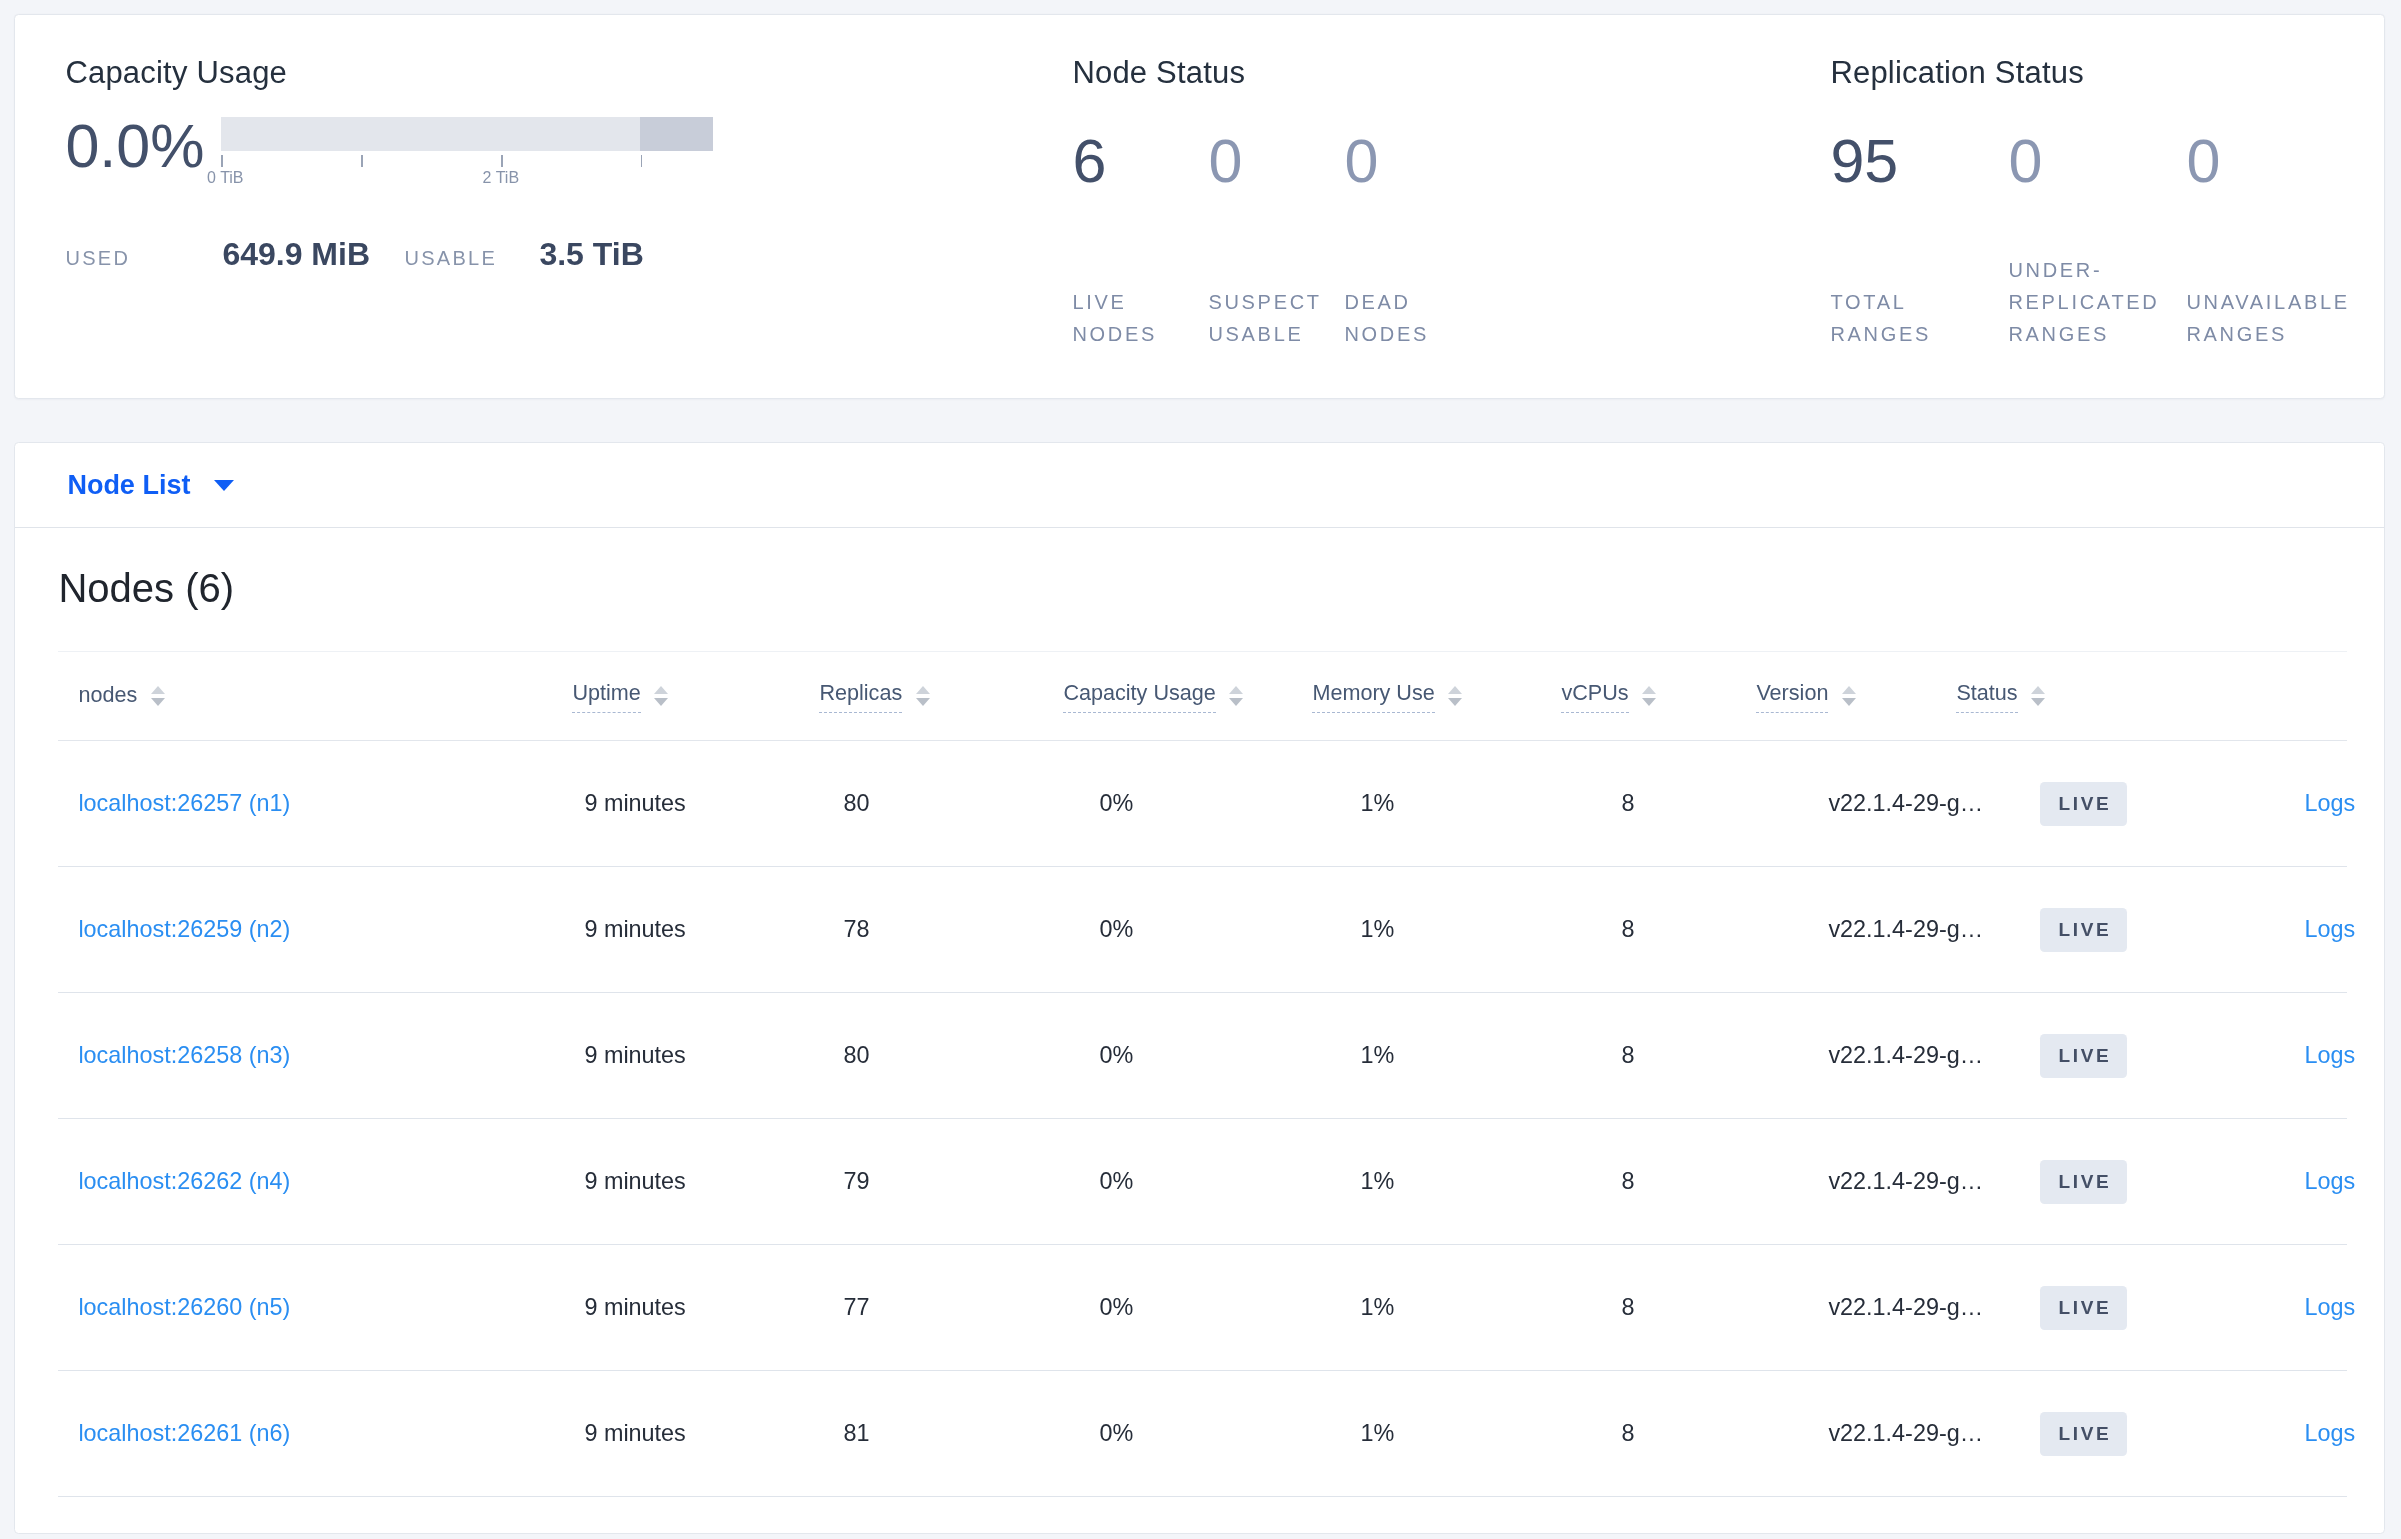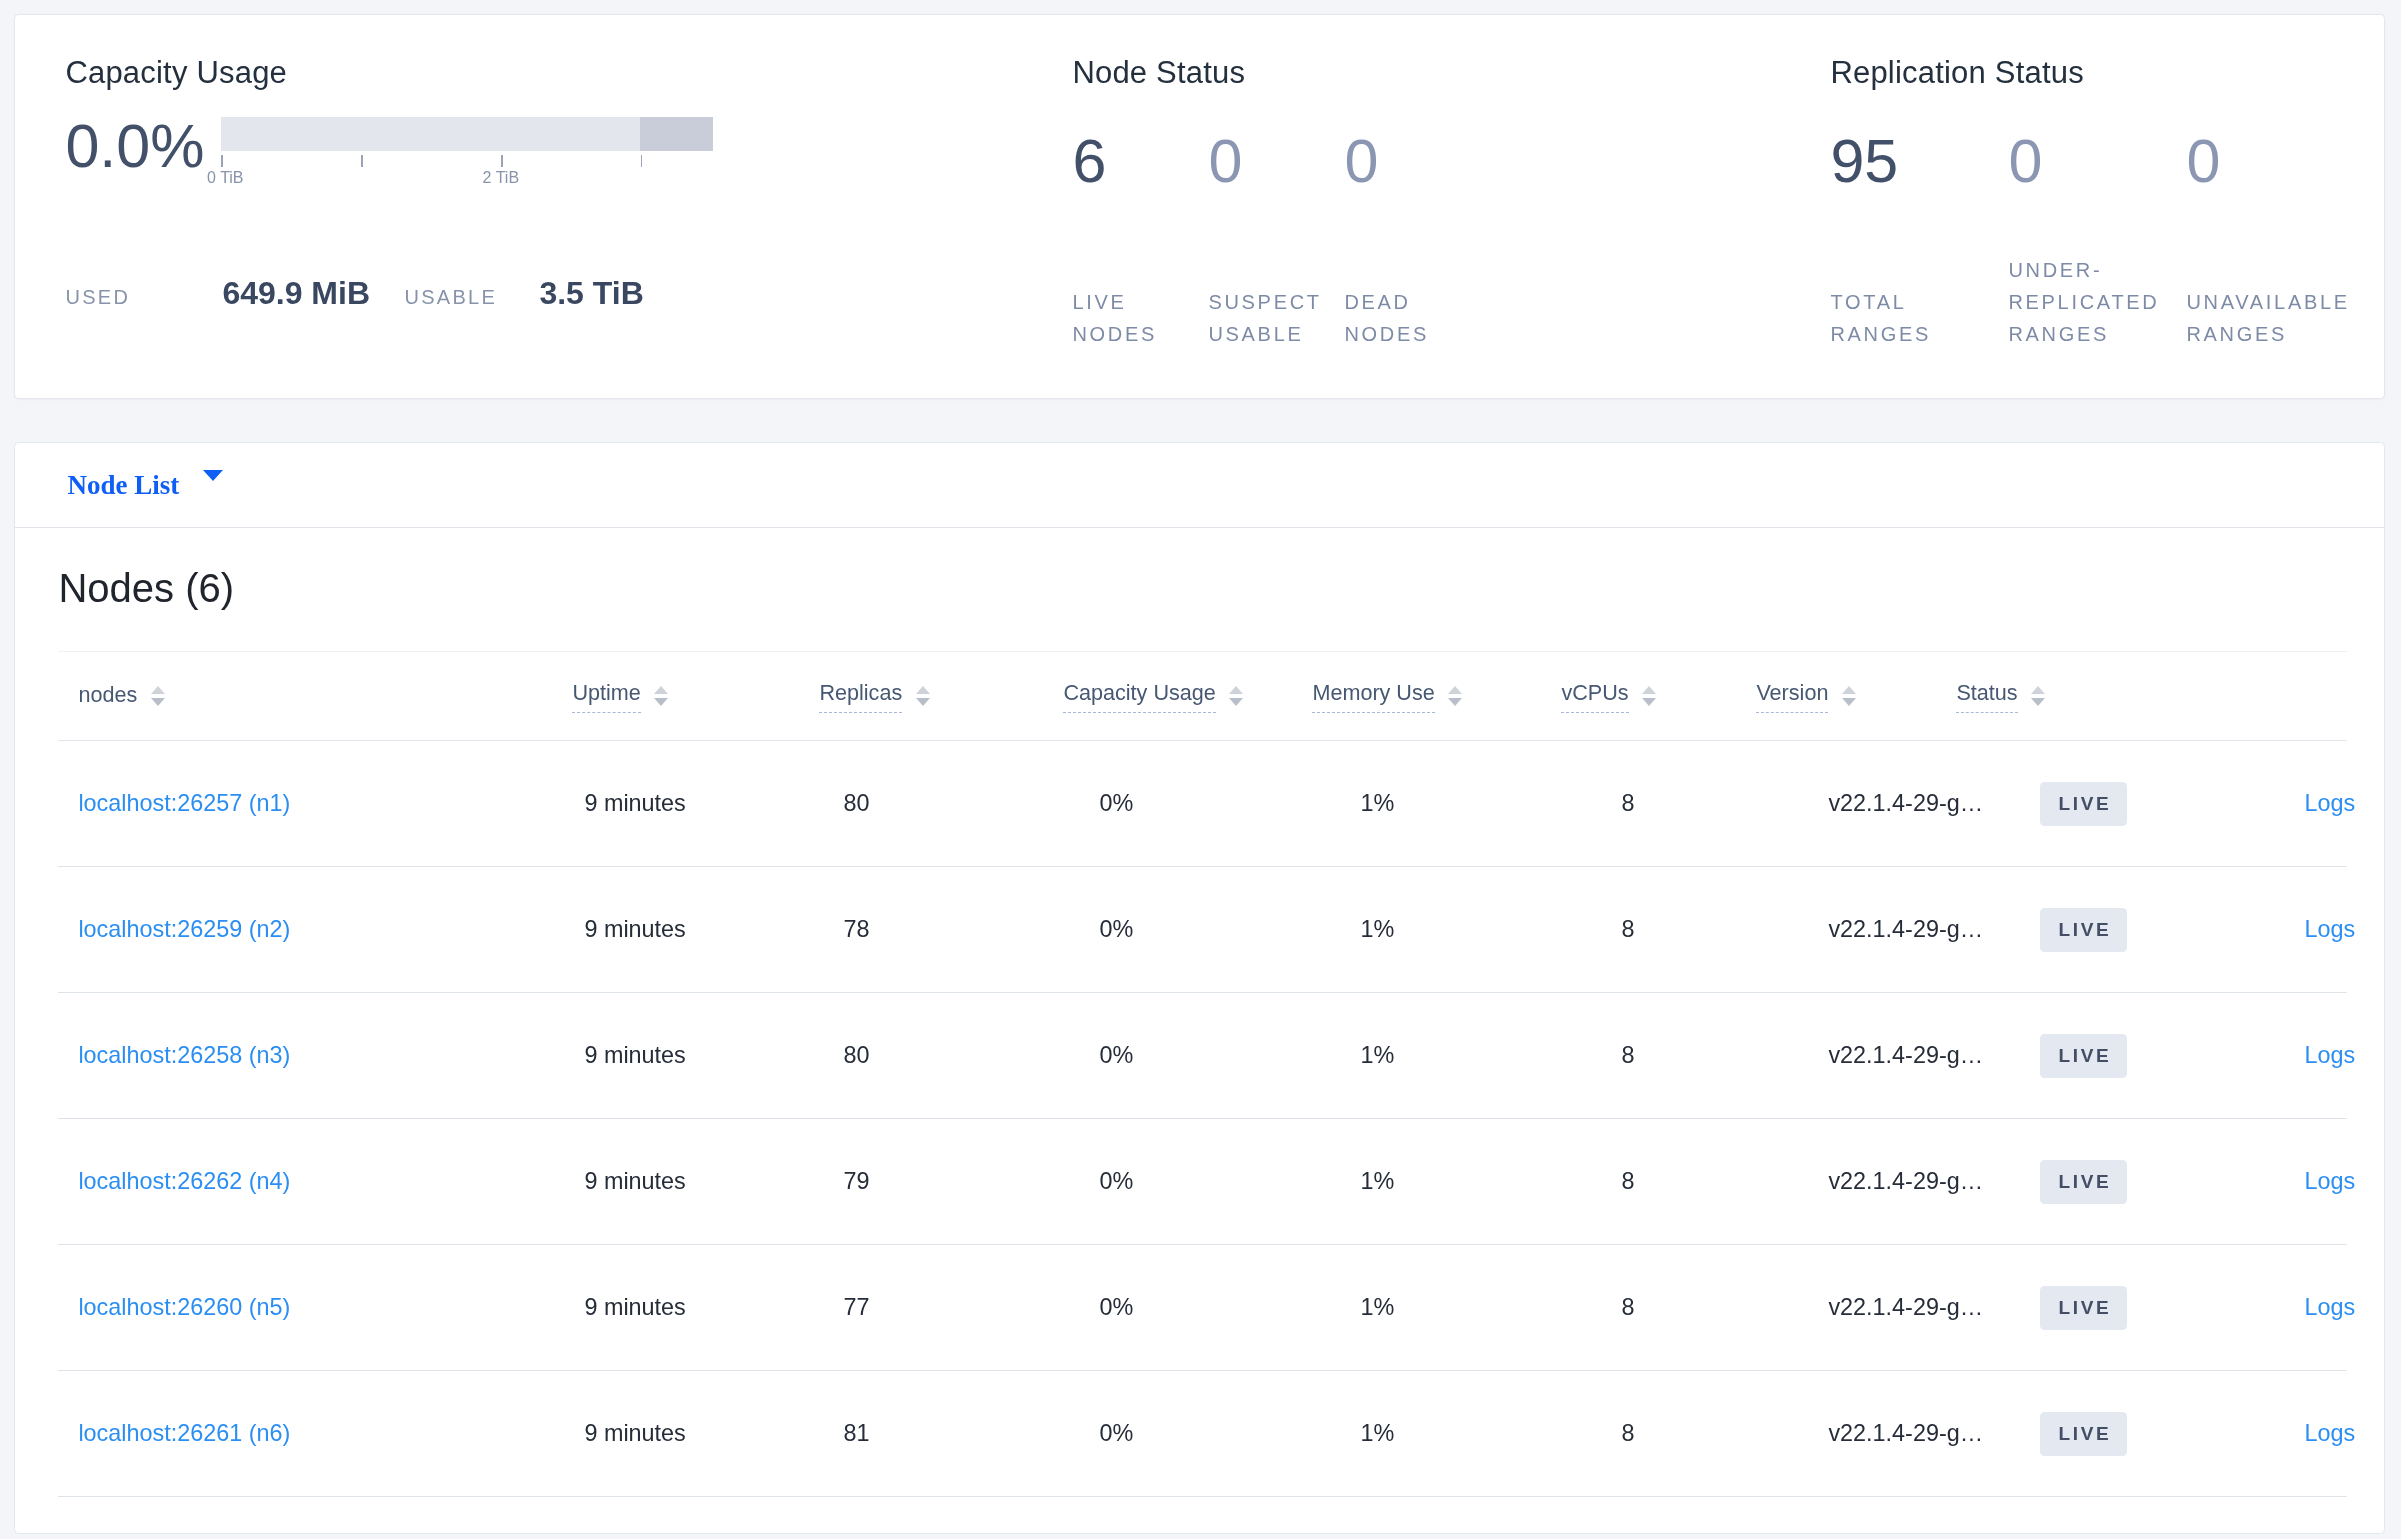--- a/index.html
+++ b/index.html
@@ -31,41 +31,41 @@
   .cap-percent { font-size:61px; color:#43506a; width:156px; line-height:58px; }
   .cap-chart { width:492px; }
   .cap-bar { position:relative; height:34px; background:#e3e6ec; overflow:hidden; }
   .cap-bar-other { position:absolute; right:0; top:0; height:100%; width:15%; background:#c8cdd9; }
   .cap-axis { position:relative; height:14.4px; }
   .cap-tick { position:absolute; top:3.6px; width:1.8px; height:11.7px; background:#9aa4b6; }
   .cap-tick.t0 { left:0; } .cap-tick.t1 { left:28.4%; } .cap-tick.t2 { left:56.8%; } .cap-tick.t3 { left:85.2%; }
   .cap-axis-labels { position:relative; height:27px; margin-top:3.6px; }
   .cap-axis-label { position:absolute; transform:translateX(-50%); font-size:16px; color:#8793aa; white-space:nowrap; }
   .cap-axis-label.l0 { left:0.8%; } .cap-axis-label.l2 { left:56.8%; }
-  .cap-stats { display:flex; align-items:baseline; margin-top:79px; }
+  .cap-stats { display:flex; align-items:baseline; margin-top:40px; }
   .muted-label { font-size:20px; color:#8793aa; letter-spacing:2.3px; }
   .cap-value { font-size:32px; font-weight:700; color:#3a4760; }
   .cap-stats .muted-label.used { width:157px; }
   .cap-stats .cap-value.used { width:182px; }
   .cap-stats .muted-label.usable { width:135px; }
 
   .node-status-section { width:758px; }
   .stats-row { display:flex; margin-top:41px; }
   .stat { height:218px; display:flex; flex-direction:column; justify-content:space-between; }
   .node-status-section .stat { width:136px; }
   .replication-section .stat { width:178px; }
   .stat-value { font-size:61px; line-height:59px; color:#8b97b2; }
   .stat-value.primary { color:#43506a; }
   .stat-label { font-size:20px; color:#7e8ba6; letter-spacing:2.7px; line-height:32px; white-space:pre-line; }
   .replication-section { flex:1; }
 
   
   .list-wrap { margin:43px 16px 0 14.4px; background:#fff; border:0.9px solid #e3e7ed; border-radius:4.5px; overflow:hidden; }
   .nodelist-bar { height:85px; border-bottom:0.9px solid #e0e4ea; display:flex; align-items:center; padding-left:52px; }
-  .nodelist-dropdown { display:flex; align-items:flex-start; cursor:pointer;font-family:Liberation Serif, serif; }
+  .nodelist-dropdown { display:flex; align-items:center; cursor:pointer; }
   .nodelist-label { font-size:27px; font-weight:700; color:#0f5ef5; }
   .caret-down { width:0; height:0; margin-left:23.4px; border-left:10px solid transparent; border-right:10px solid transparent; border-top:11.7px solid #0f5ef5; }
 
   .main-area { padding-bottom:36px; }
   .nodes-heading { font-size:40px; font-weight:400; color:#20252d; padding:38px 0 0 43px; }
   .heading-rule { height:0.9px; background:#eef1f5; margin:40px 37px 0 43px; }
 
   .table { margin:0 37px 0 43px; }
   .trow {
     display:grid;

